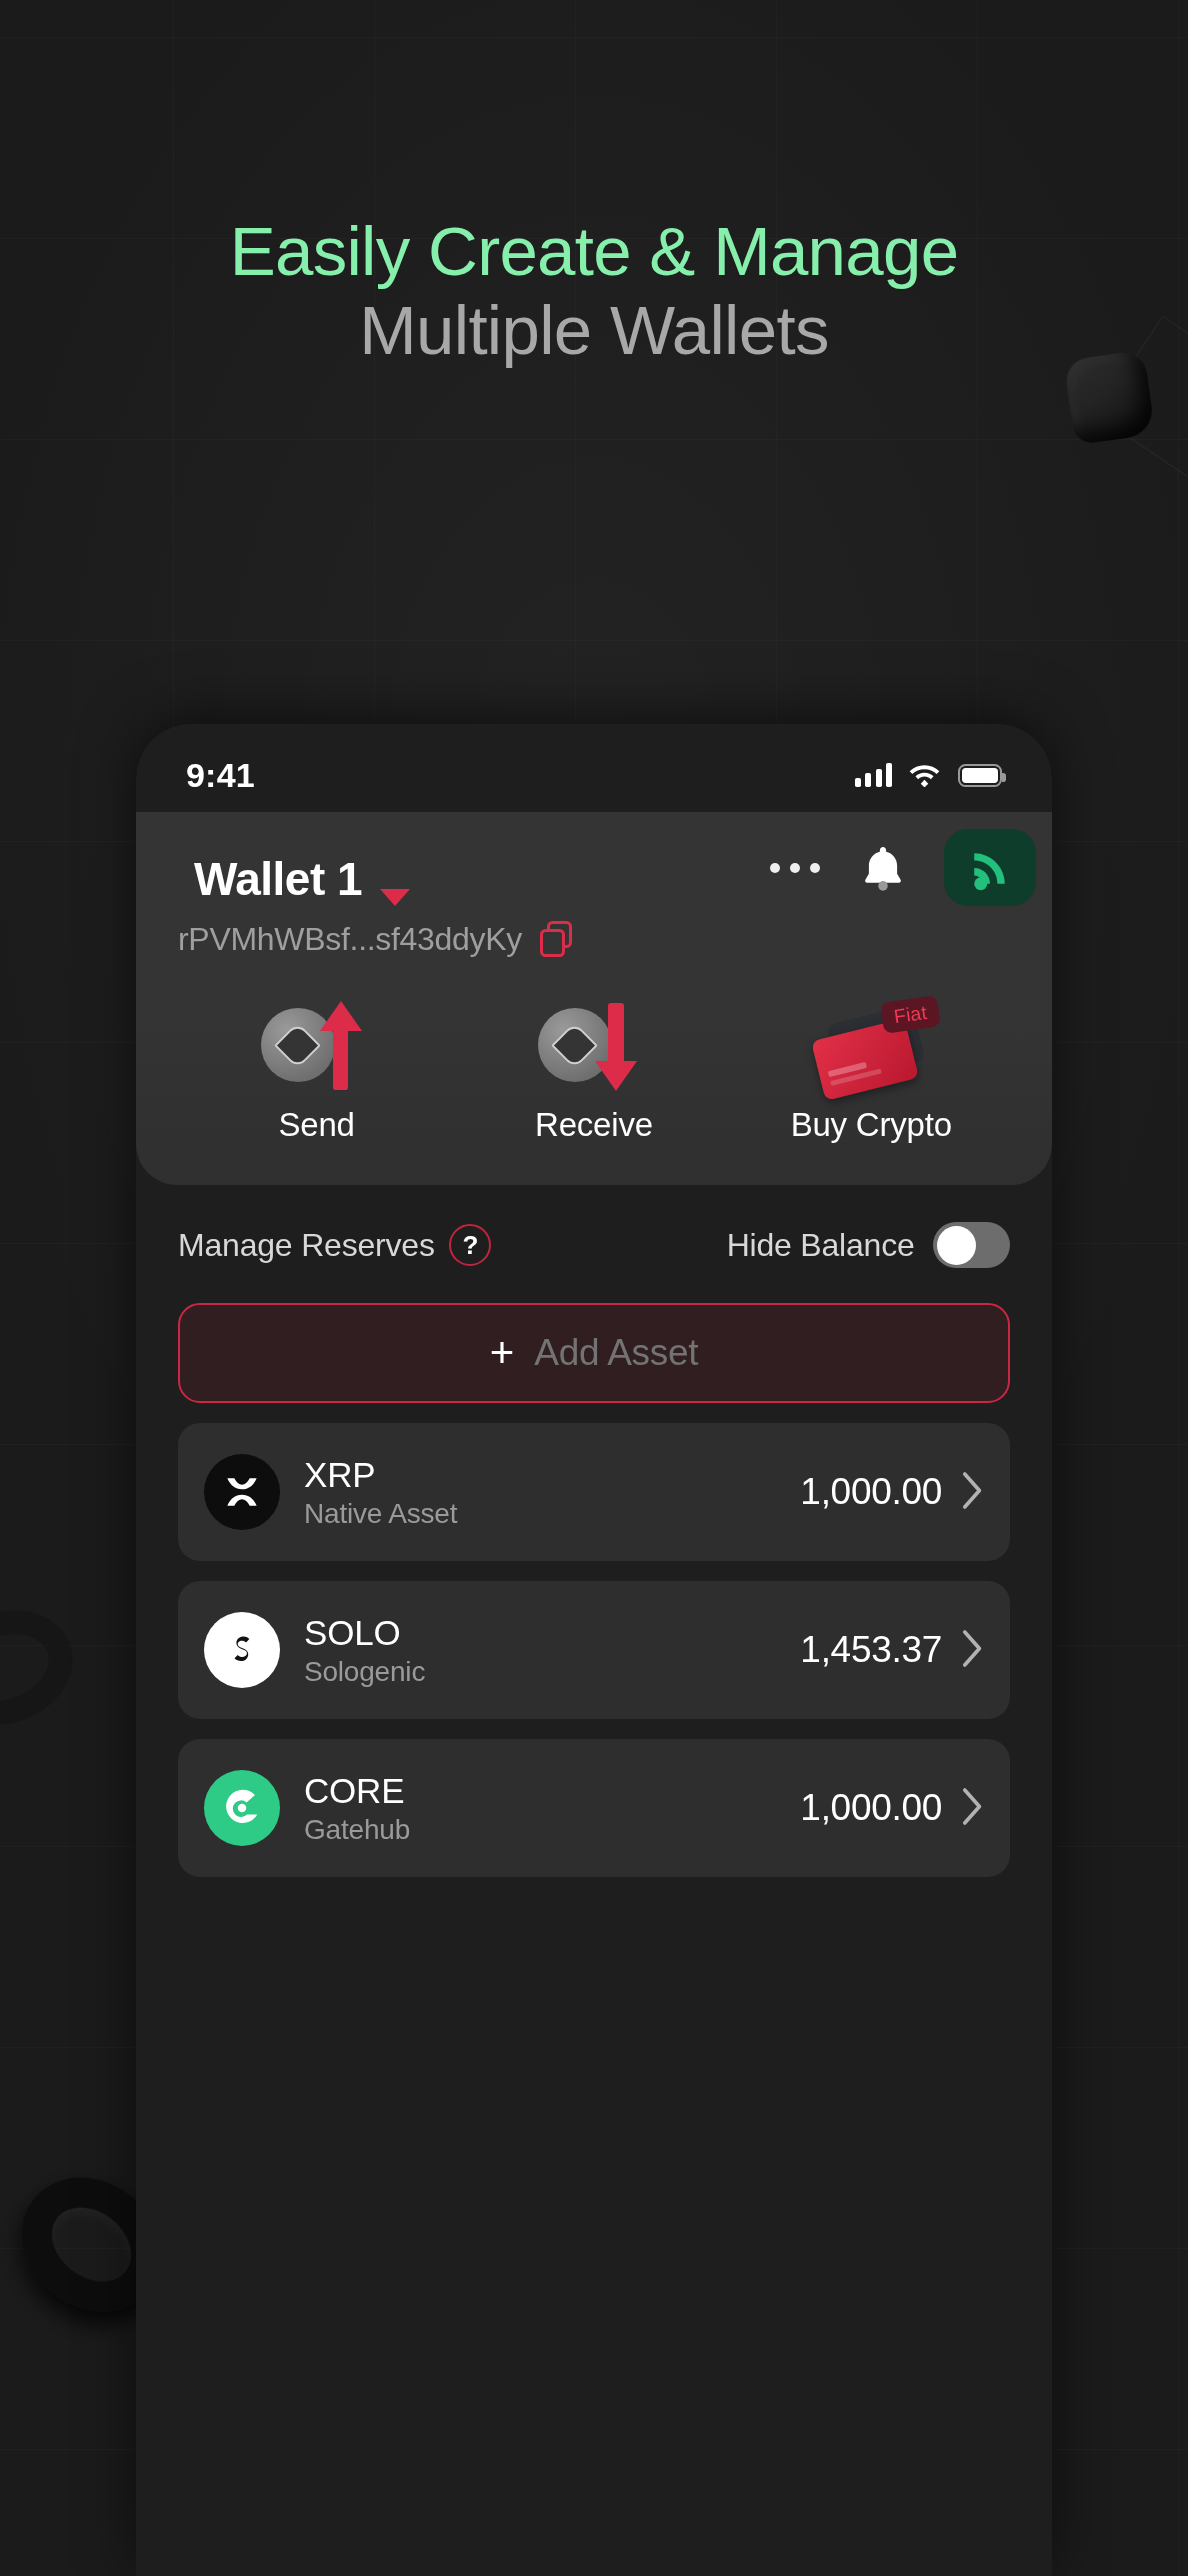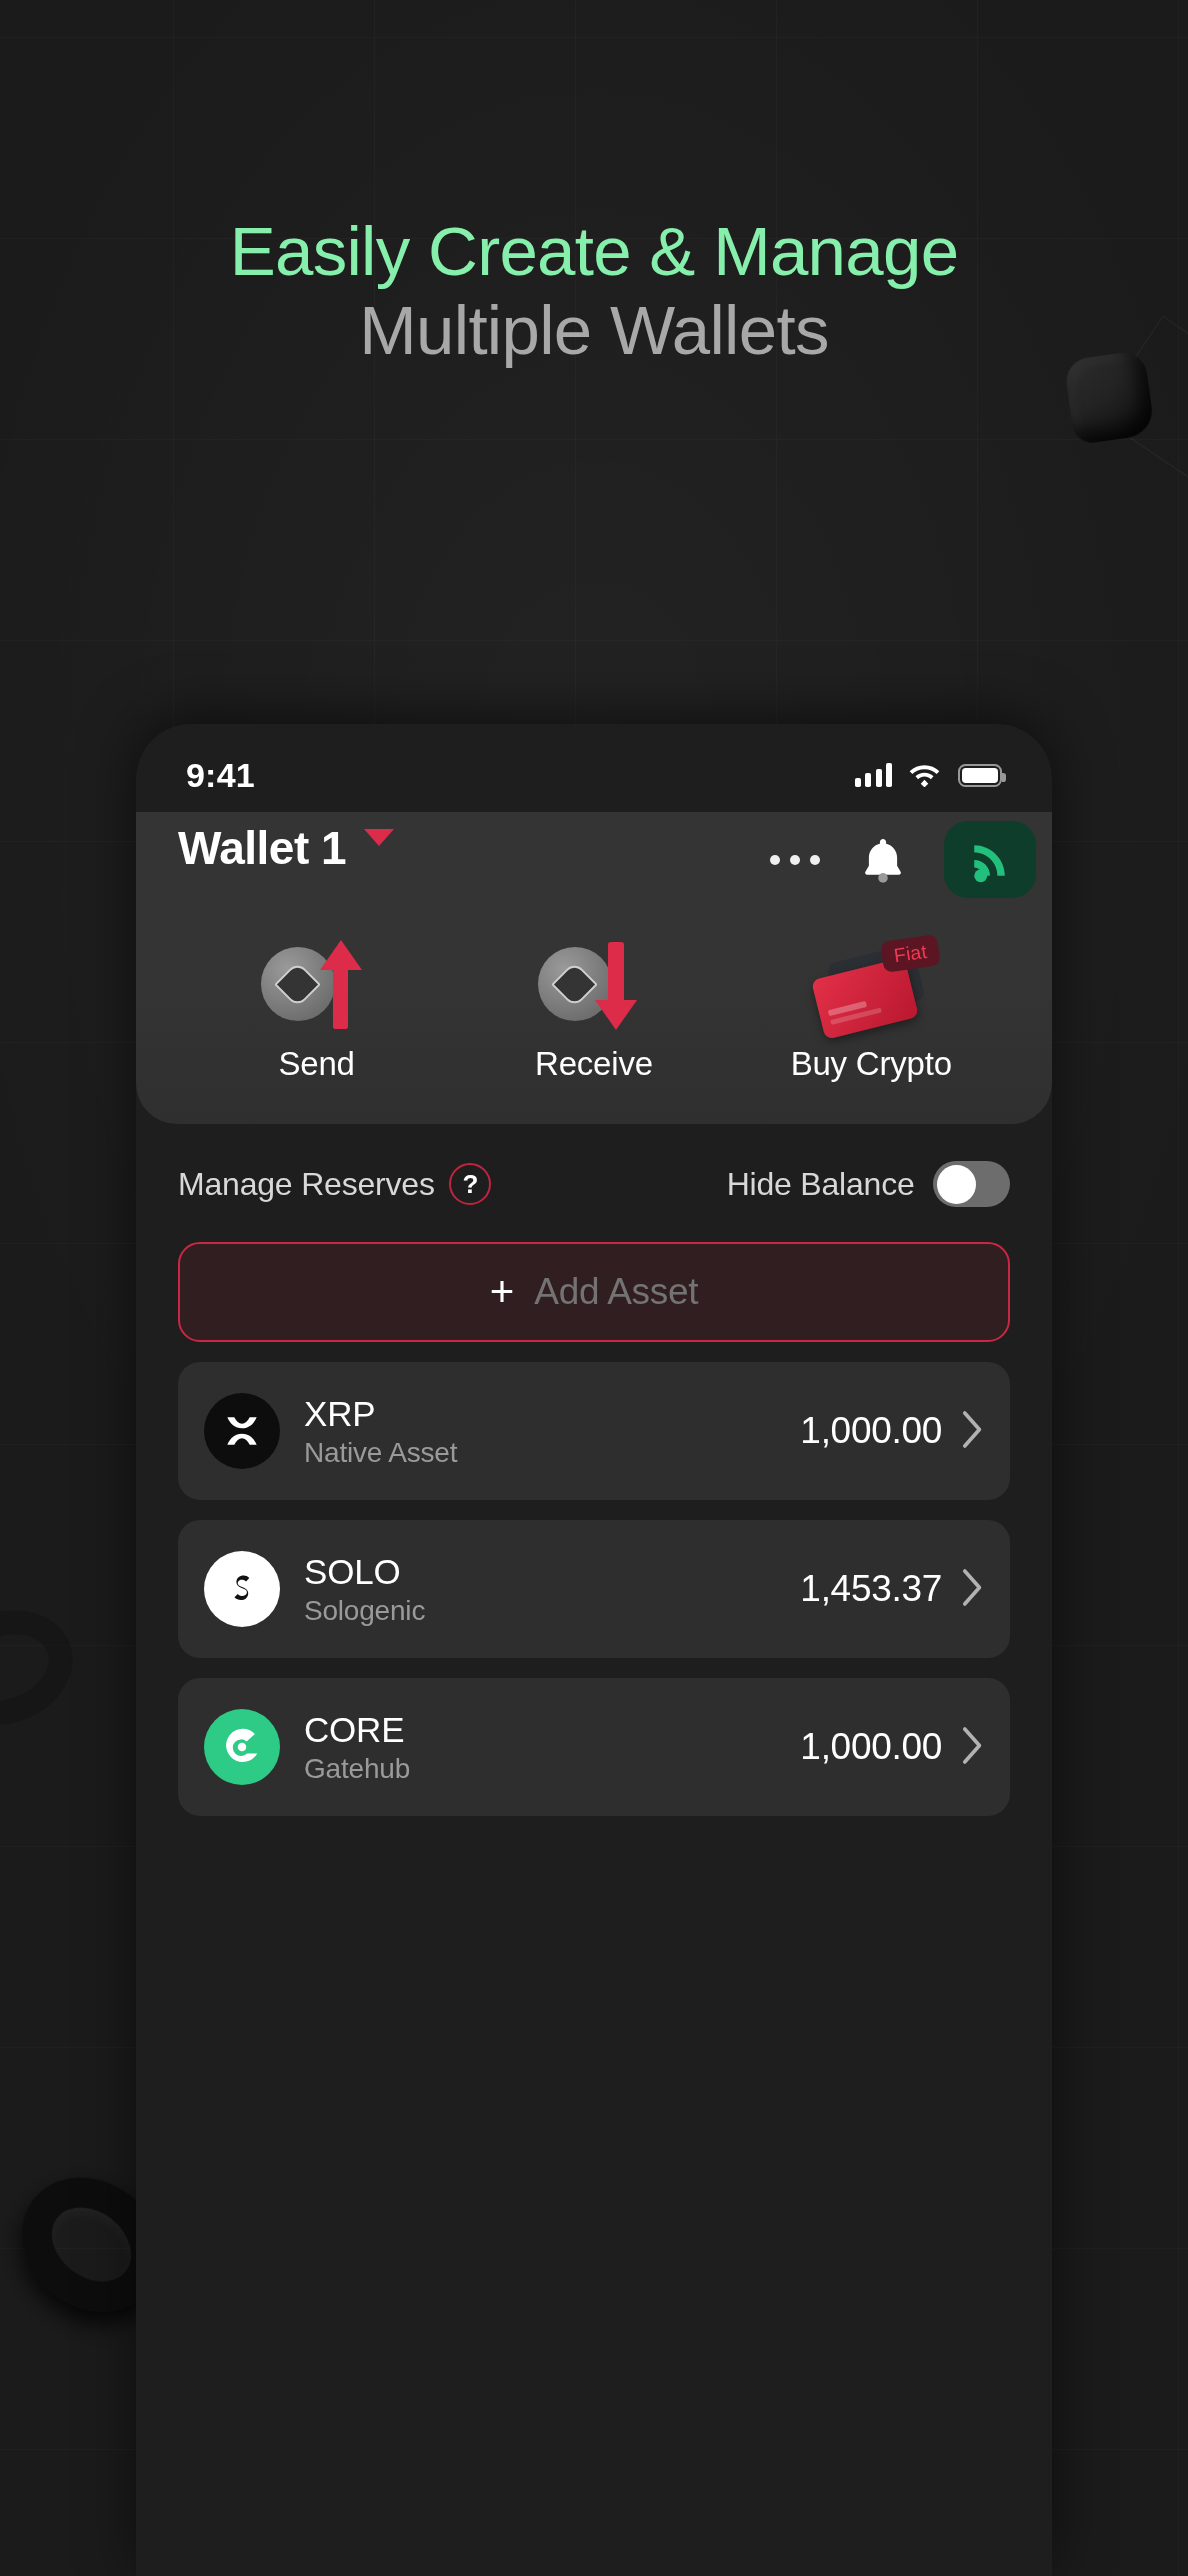--- a/index.html
+++ b/index.html
@@ -112,22 +112,22 @@
   .batt span{ display:block; width:100%; height:100%; background:#fff; border-radius:3.7px; }
 
   
   #topcard{
     margin:0 0 0 0;
     background:linear-gradient(180deg,#343434 0%,#343434 55%,#2f2f2f 100%);
     border-radius:0 0 41px 41px;
     padding:9.2px 0 41px 0;
   }
   #wallet-header{
-    display:flex; align-items:flex-start;
-    padding:0 42px; height:85px;
+    display:flex; align-items:flex-end;
+    padding:0 42px; height:85px;margin-left:16px;
   }
   #wallet-title{ font-size:46px; font-weight:700; color:#fff; letter-spacing:-0.5px; }
   #wallet-caret{
     width:0;height:0;margin-left:17.5px; margin-top:7.4px;
     border-left:15.7px solid transparent; border-right:15.7px solid transparent;
     border-top:17.5px solid #dd2b4a;
   }
   #header-actions{ margin-left:auto; display:flex; align-items:center; gap:39px; }
   #dots-menu{ display:flex; gap:10px; align-items:center; padding:9.2px 1.8px; }
   #dots-menu i{ width:10px; height:10px; border-radius:50%; background:#f0f0f0; display:block; }
@@ -327,20 +327,27 @@
         <div id="signal-pill">
           <svg width="50" height="50" viewBox="0 0 54 54" aria-hidden="true">
             <path d="M10 44a7 7 0 1 1 14 0 7 7 0 0 1-14 0z" fill="#22c07c"></path>
             <path d="M10 27c9.4 0 17 7.6 17 17h-8c0-5-4-9-9-9v-8z" fill="#22c07c"></path>
             <path d="M10 11c18.2 0 33 14.8 33 33h-8c0-13.8-11.2-25-25-25v-8z" fill="#22c07c"></path>
           </svg>
         </div>
       </div>
     </div>
 
+    <div id="wallet-address-row">
+      <div id="wallet-address">rPVMhWBsf...sf43ddyKy</div>
+      <div id="copy-icon">
+        <span class="back"></span>
+          <span class="front"></span>
+      </div>
+    </div>
 
     <div id="actions">
 
       <div class="action">
         <div class="action-art">
           <div class="coin-circle">
               <div class="diamond"></div>
             </div>
           <div class="arrow" id="send-arrow">
               <span class="head"></span>

